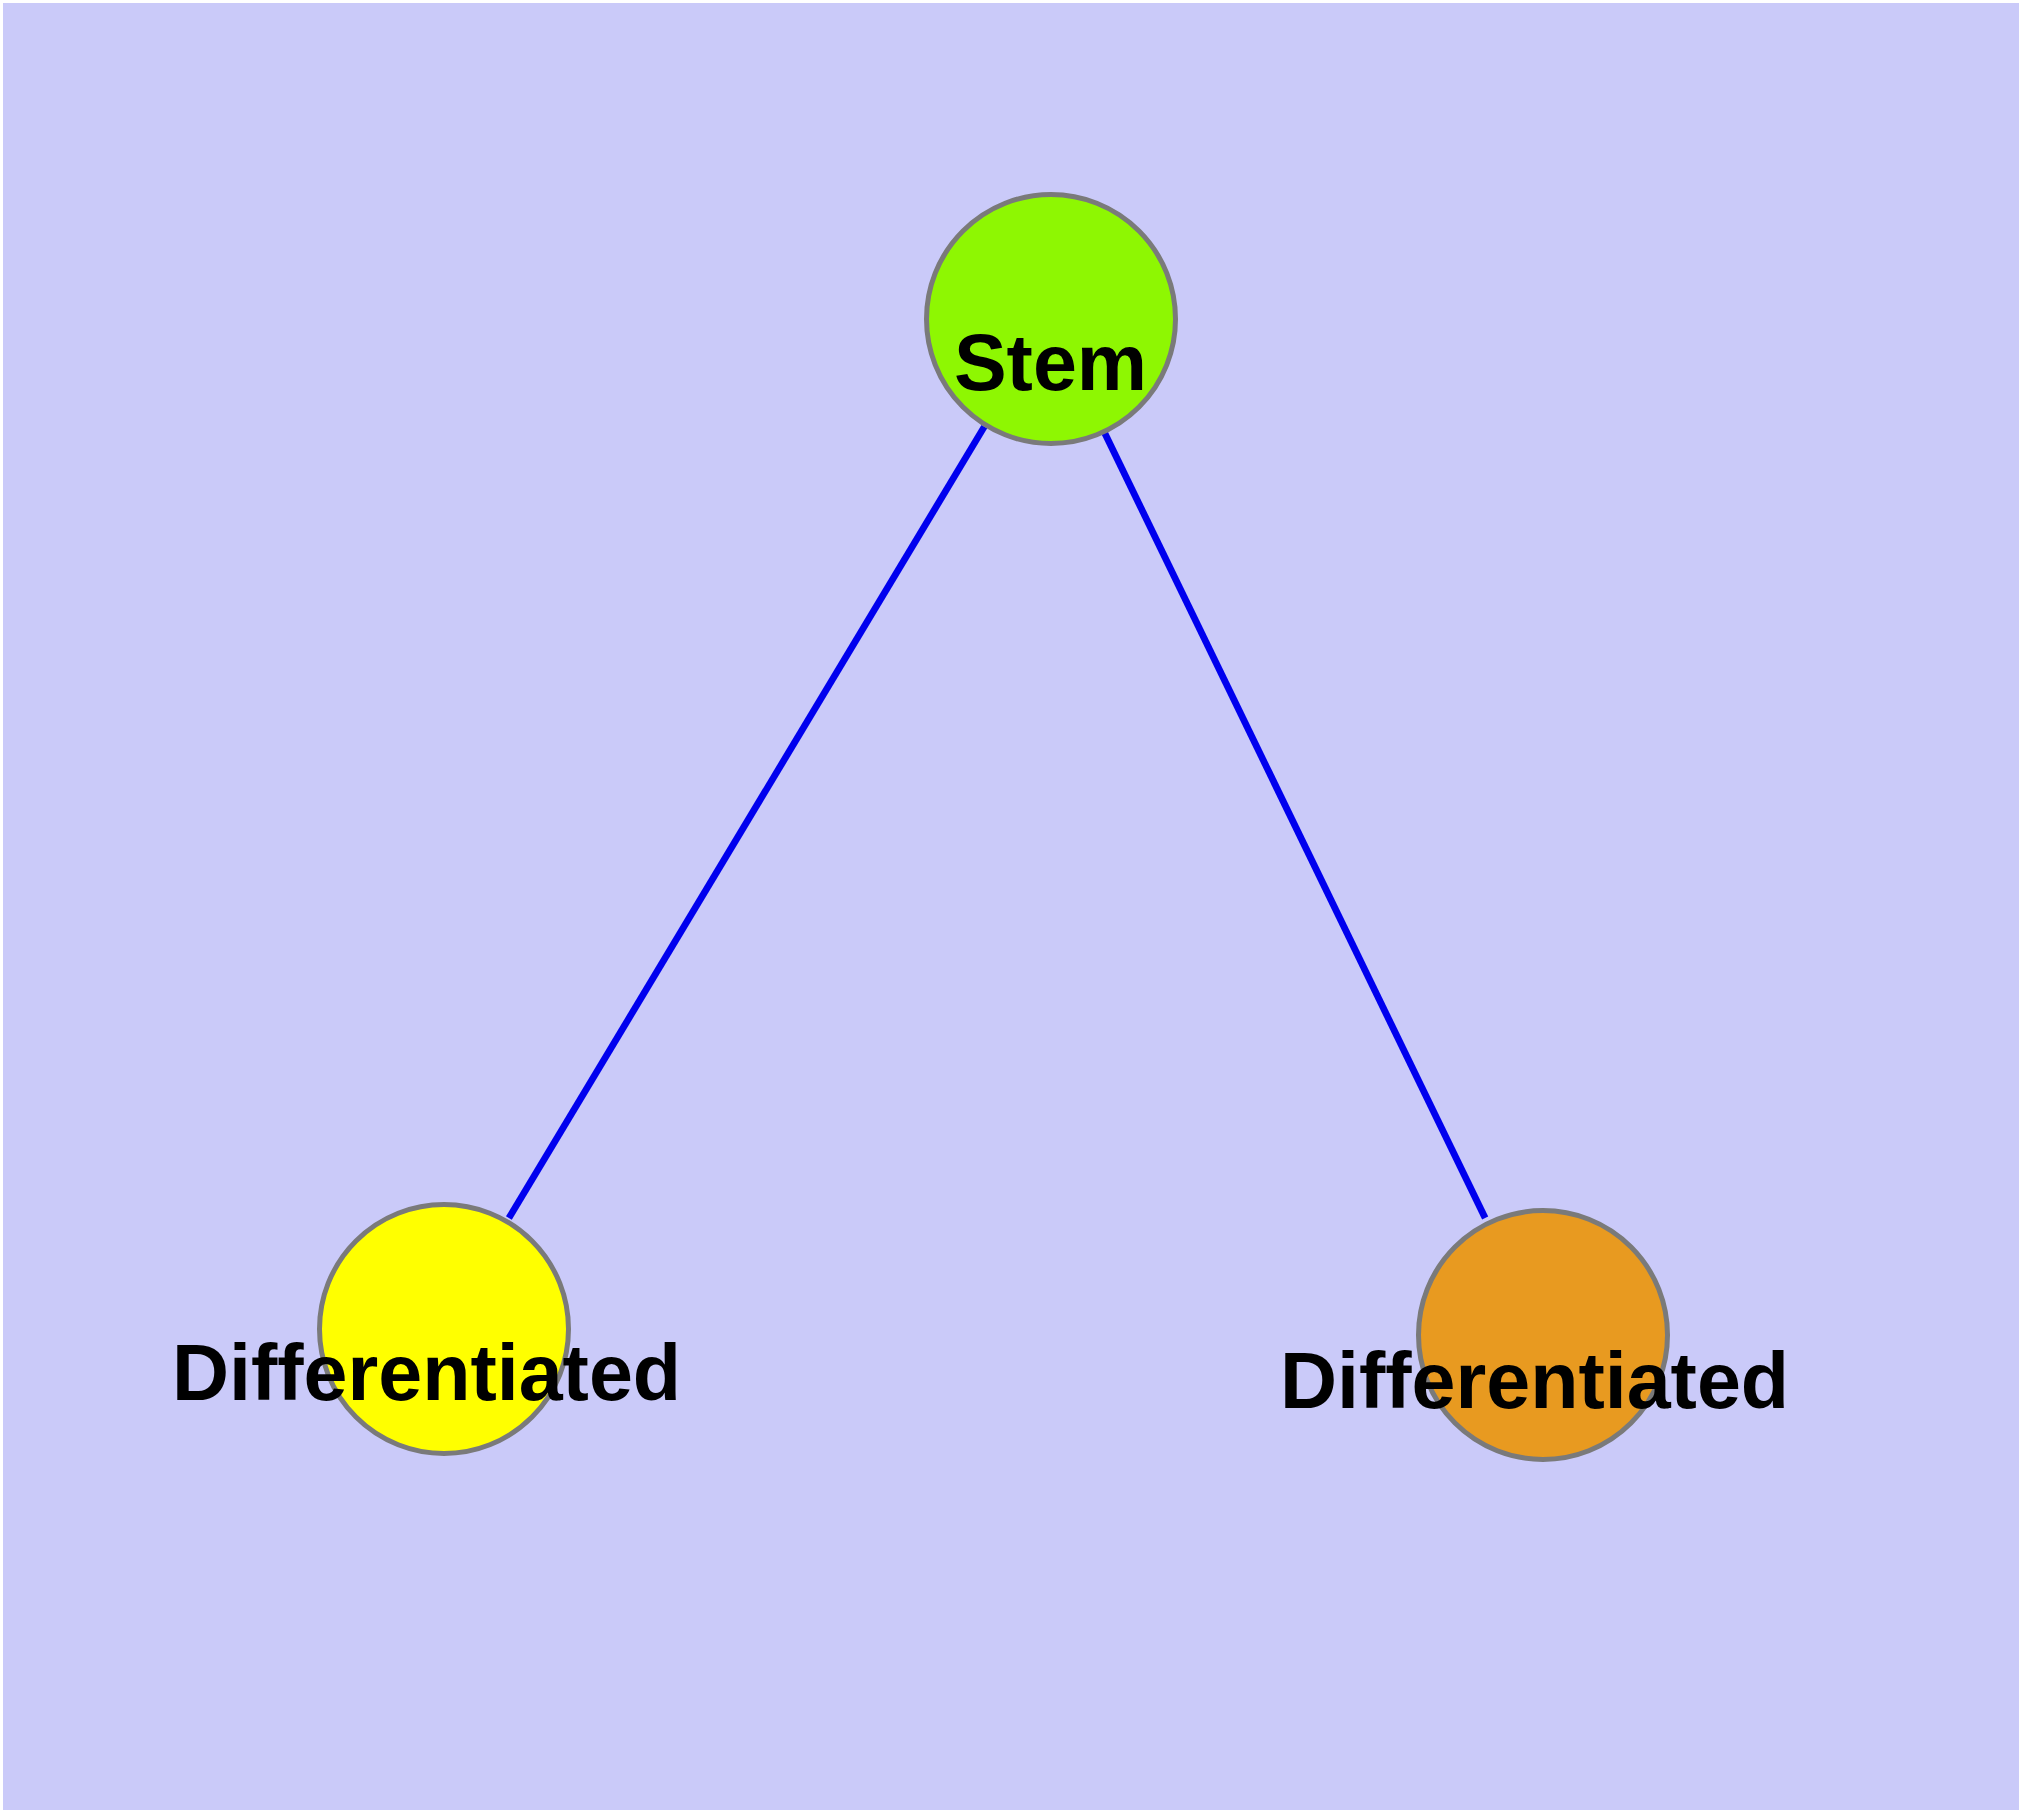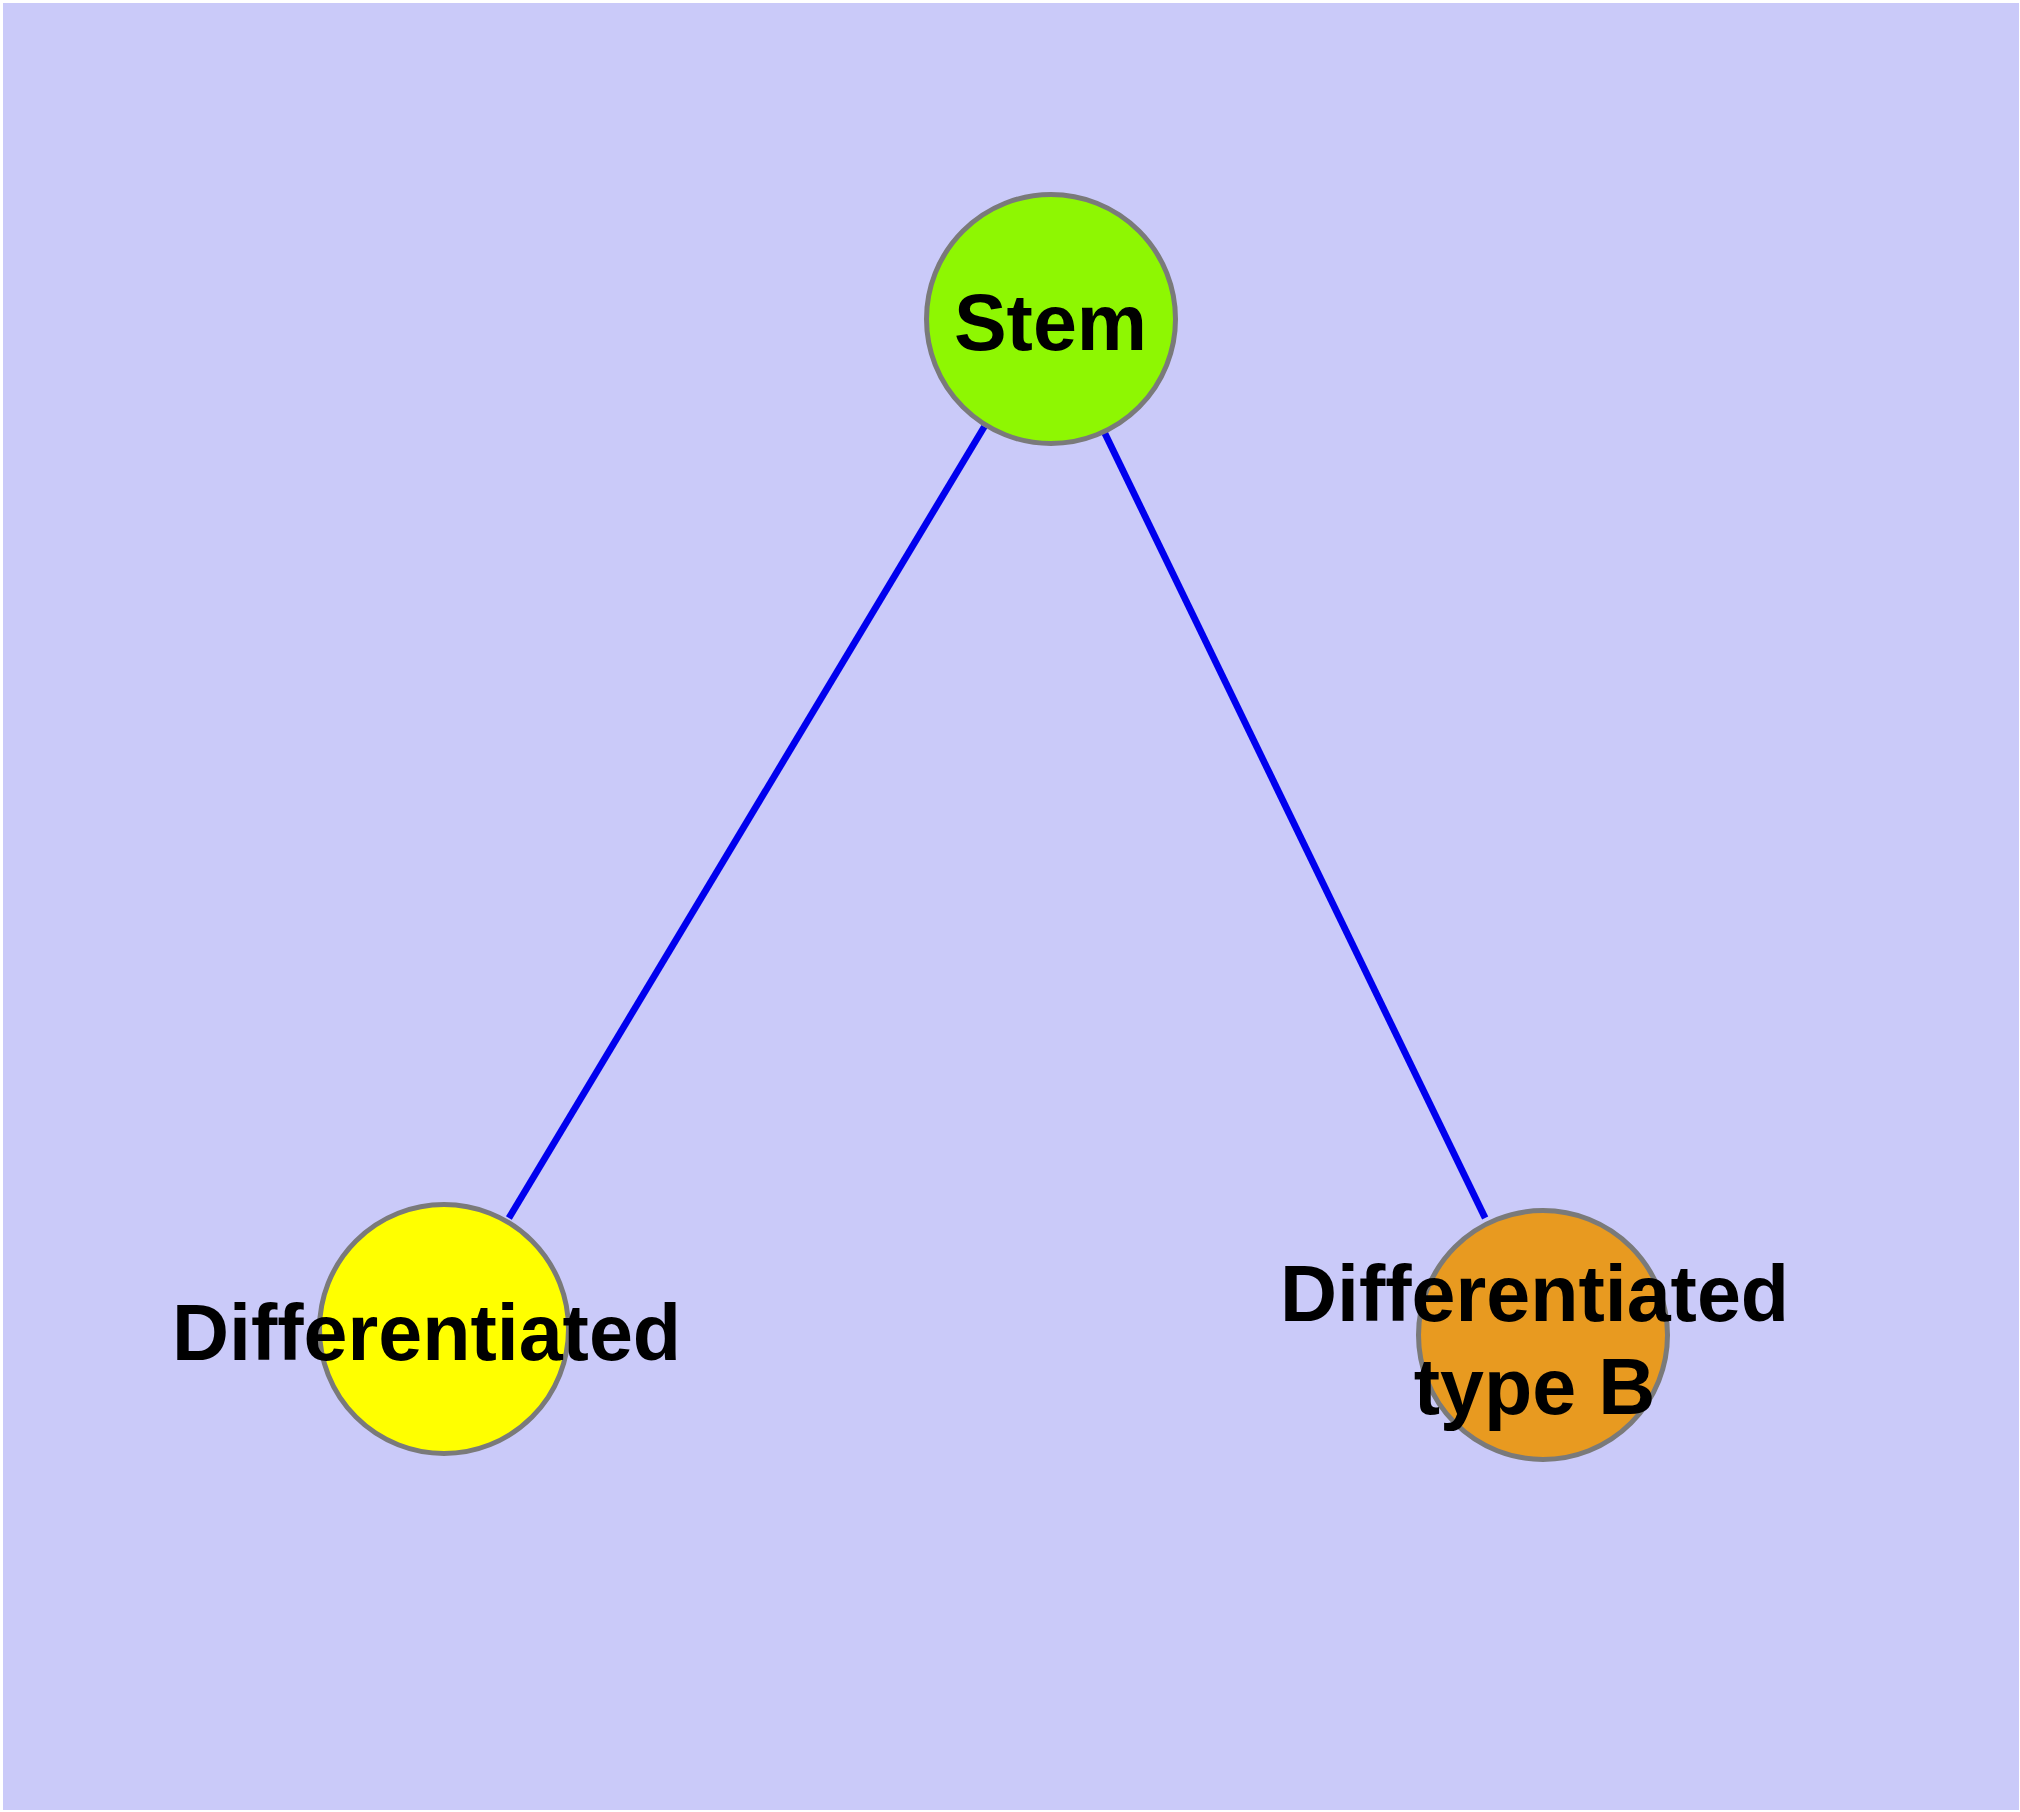--- a/index.html
+++ b/index.html
@@ -48,20 +48,21 @@
   .node-type-b { left: 1413px; top: 1205px; background: var(--node-b, #e89a20); }
   .node-label {
     position: absolute;
     transform: translate(-50%, -50%);
     color: var(--label-text, #000000);
     font-size: 79px;
     line-height: 93px;
     font-weight: bold;
     text-align: center;
     white-space: nowrap;
+    margin-top: 40px;
   }
   .label-stem   { left: 1048px; top: 319px; }
   .label-type-a { left: 424px;  top: 1329px; }
   .label-type-b { left: 1532px; top: 1337px; }
   .label-line { display: block; }
 </style>
 </head>
 <body>
 
 <div class="stage">
@@ -79,18 +80,17 @@
     <div class="node-label label-stem">
       <span class="label-line">Stem</span>
     </div>
 
     <div class="node-label label-type-a">
       <span class="label-line">Differentiated</span>
     </div>
 
     <div class="node-label label-type-b">
       <span class="label-line">Differentiated</span>
-      <span class="label-line">type B</span>
     </div>
 
   </div>
 </div>
 
 
 </body></html>

